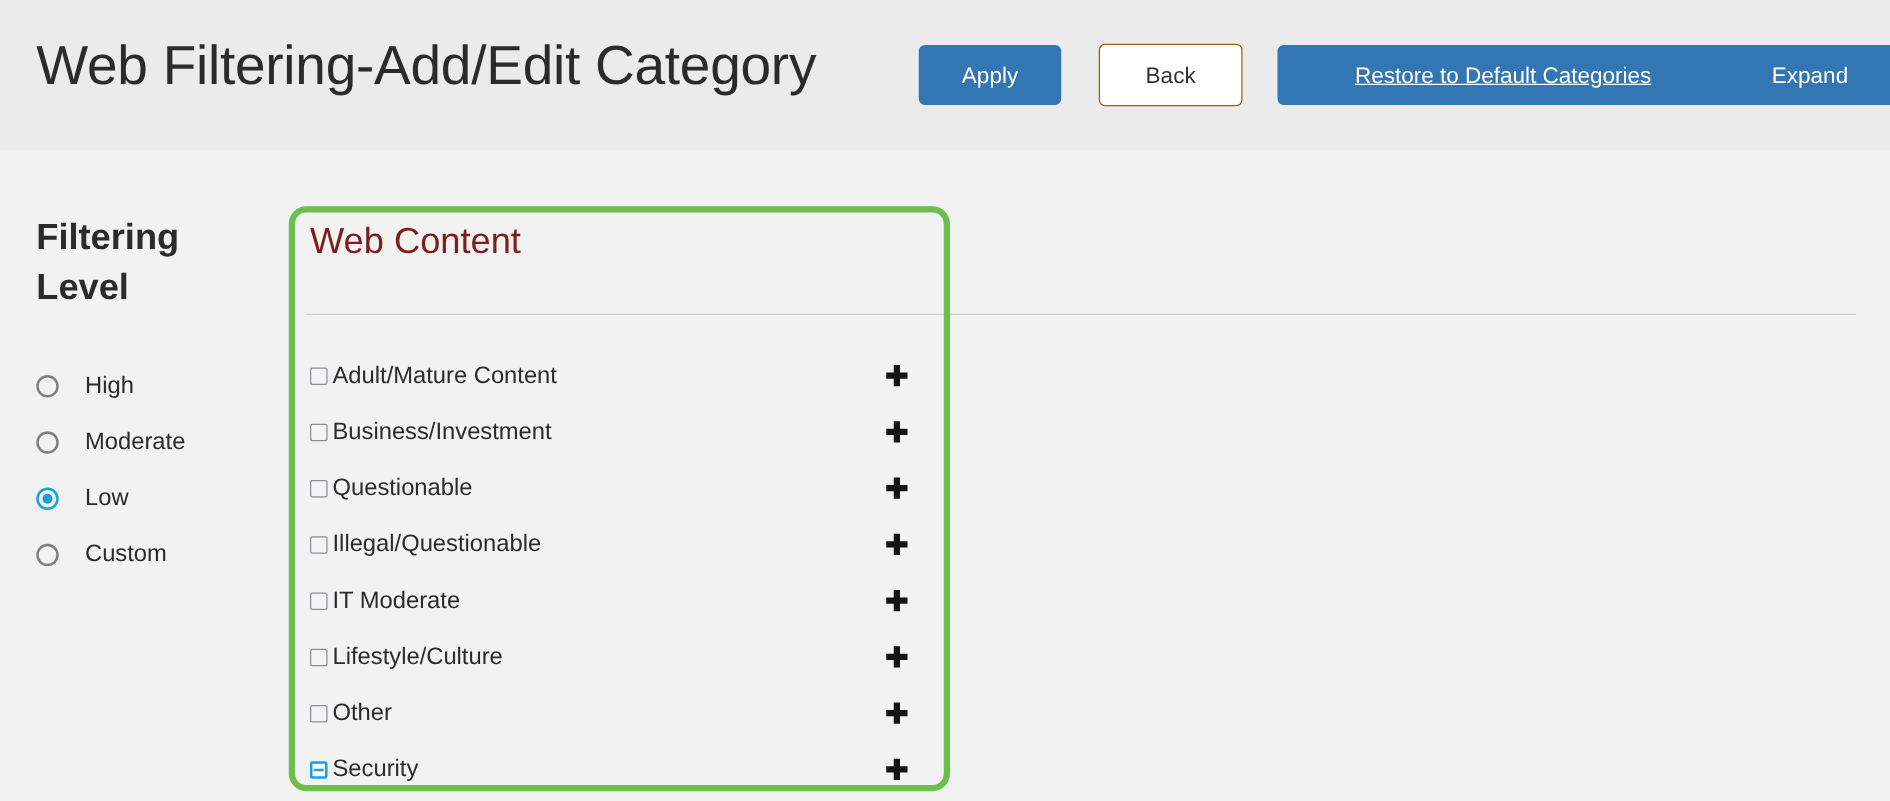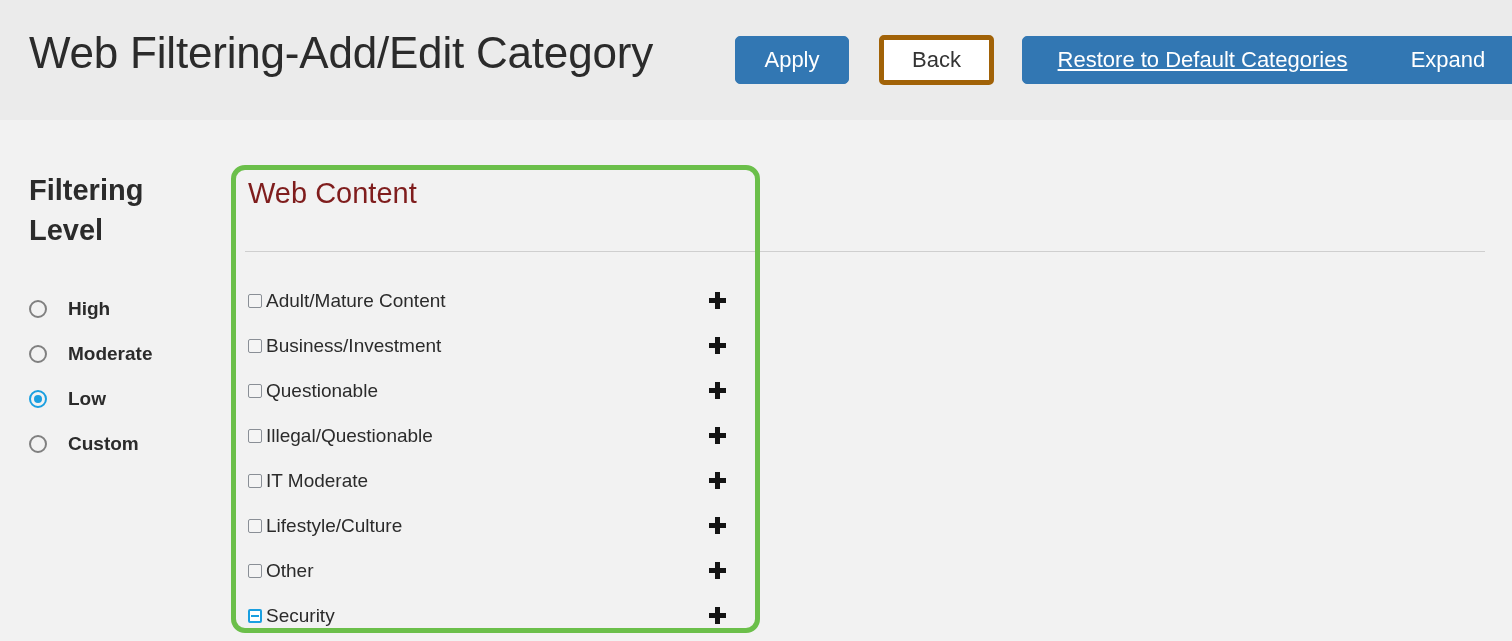--- a/index.html
+++ b/index.html
@@ -32,40 +32,40 @@
     font-size: 44px;
     font-weight: 400;
     letter-spacing: -0.2px;
     color: #2b2b2b;
     white-space: nowrap;
   }
 
   .btn {
     position: absolute;
     border-radius: 5px;
-    font-size: 22px;
+    font-size: 18px;
     font-family: "Liberation Sans", sans-serif;
     line-height: 1;
     display: flex;
     align-items: center;
     justify-content: center;
     cursor: pointer;
     border: 1px solid transparent;
     white-space: nowrap;
     padding: 0 26px;
   }
   .btn-primary {
     background: #3277b3;
     color: #ffffff;
     border-color: #3277b3;
   }
   .btn-secondary {
     background: #ffffff;
     color: #333333;
-    border: 5px solid #a16207;
+    border: 1px solid #a16207;
   }
   #btn-apply   { left: 735px;  top: 36px; width: 114px; height: 48px; }
   #btn-back    { left: 879px;  top: 35px; width: 115px; height: 50px; }
   #btn-restore { left: 1022px; top: 36px; width: 361px; height: 48px; text-decoration: underline; }
   #btn-expand  { left: 1372px; top: 36px; width: 152px; height: 48px; }
 
   
   #filtering-level-panel {
     position: absolute;
     left: 29px;
@@ -80,21 +80,20 @@
     width: 140px;
   }
   #radio-group {
     margin-top: 36px;
   }
   .radio-row {
     display: flex;
     align-items: center;
     height: 45px;
     cursor: pointer;
-    font-weight: bold;
   }
   .radio-mark {
     width: 18px;
     height: 18px;
     border-radius: 50%;
     border: 2px solid #808080;
     background: transparent;
     flex: 0 0 auto;
     position: relative;
   }

